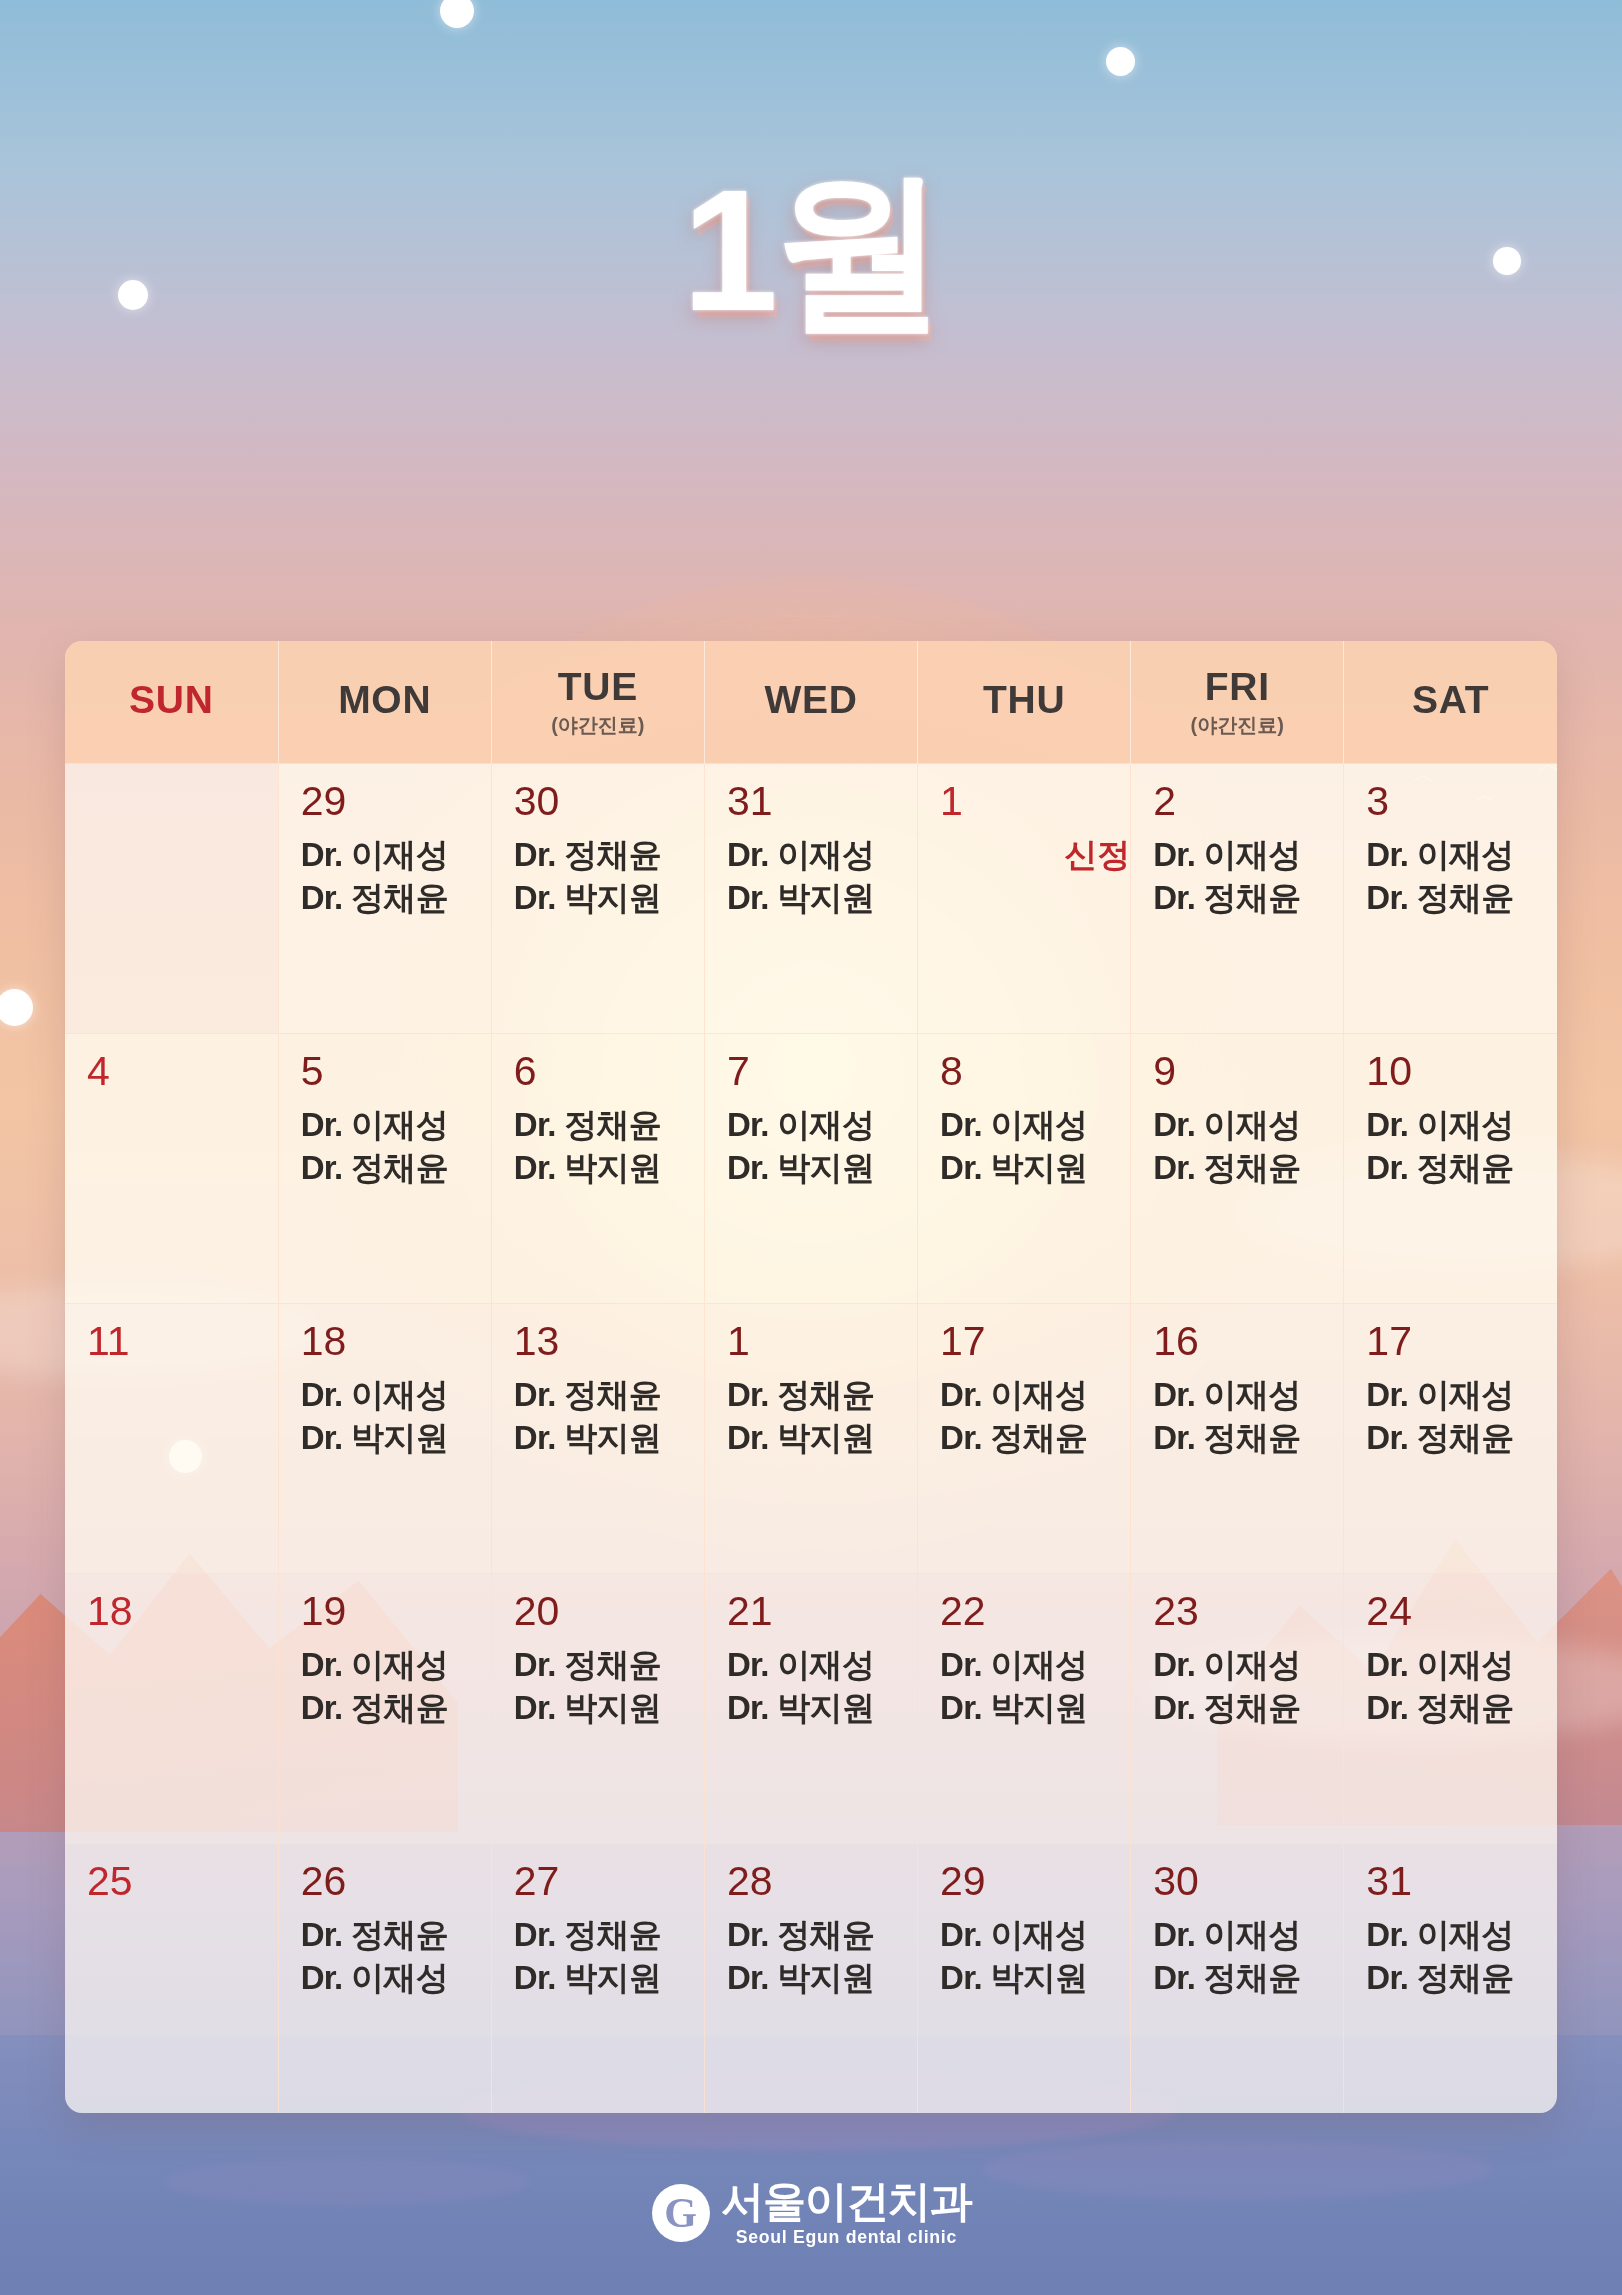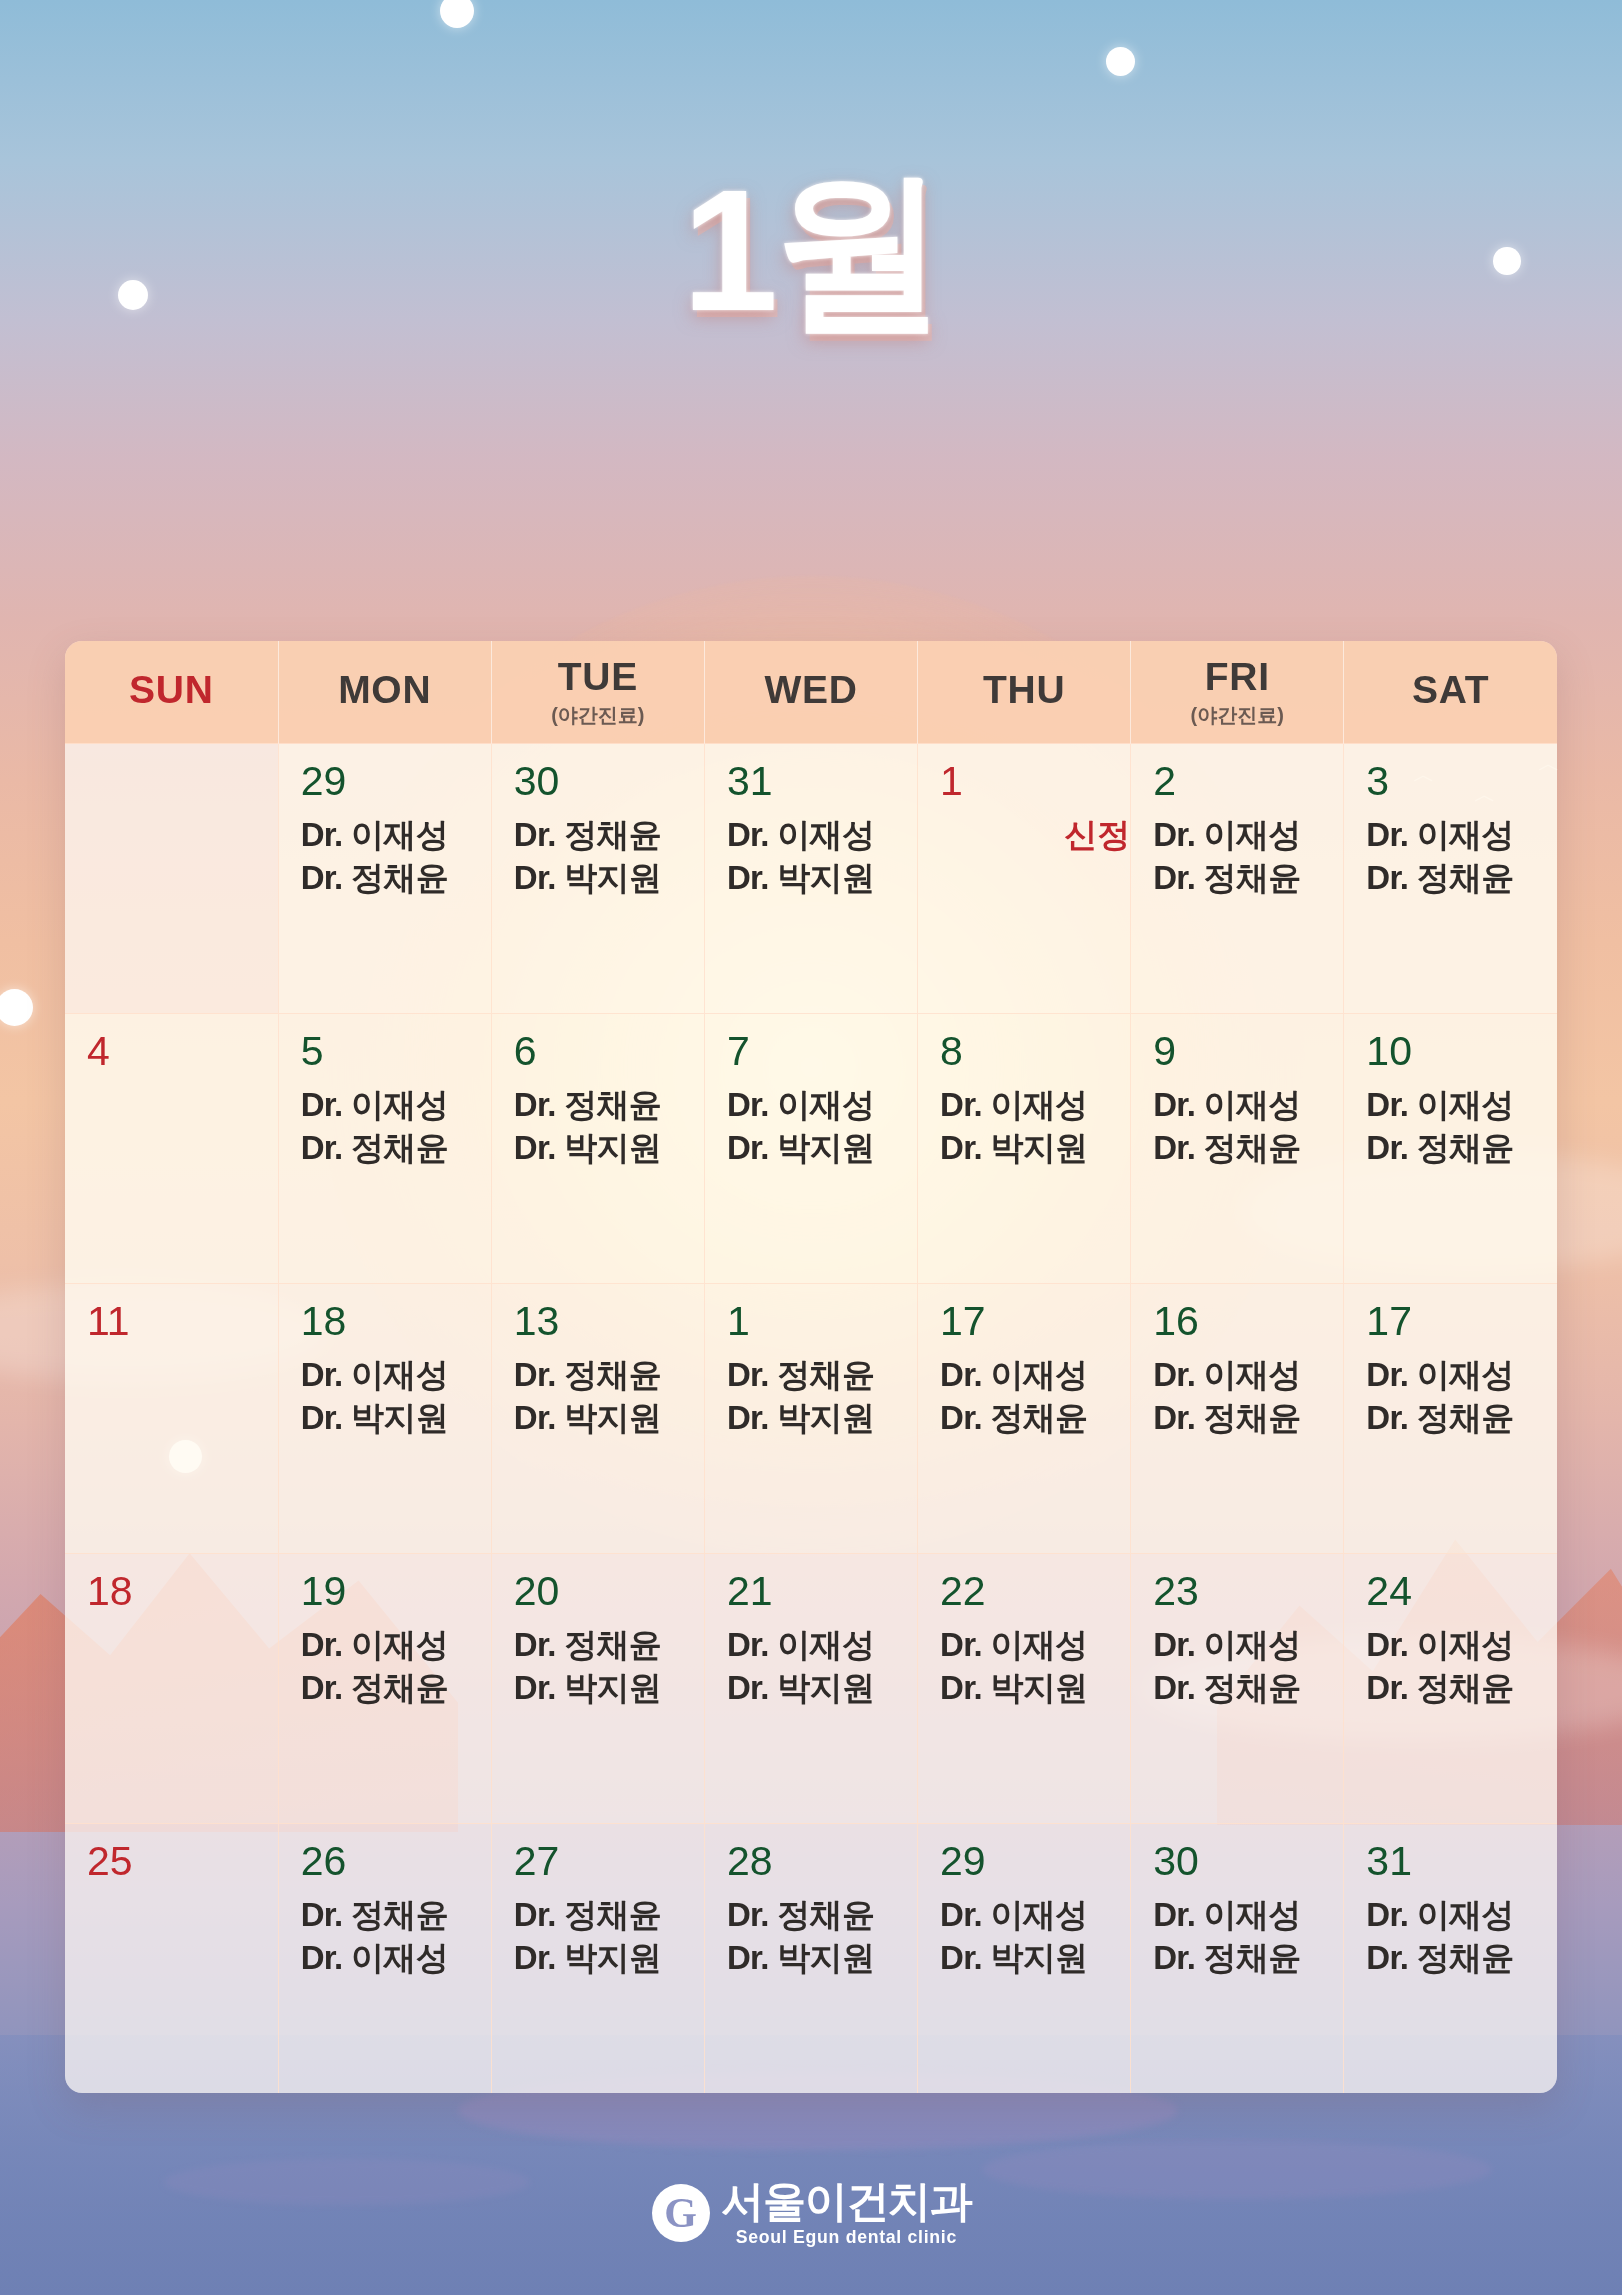--- a/index.html
+++ b/index.html
@@ -164,21 +164,21 @@
   table.cal {
     width: 100%;
     border-collapse: collapse;
     table-layout: fixed;
   }
   table.cal th {
     background: rgba(250,205,175,0.92);
     height: 98px;
     vertical-align: middle;
     border-right: 1.3px solid rgba(255,255,255,0.55);
-    padding: 2px;
+    padding: 12px;
   }
   table.cal th:last-child { border-right: none; }
   .dow-name {
     font-size: 39px;
     font-weight: bold;
     color: #3f3a38;
     letter-spacing: 0.7px;
   }
   .dow-sun .dow-name { color: #c0272d; }
   .dow-note {
@@ -200,21 +200,21 @@
   tr.week-2 td { background: rgba(255,250,236,0.64); }
   tr.week-3 td { background: rgba(255,249,238,0.58); }
   tr.week-4 td { background: rgba(255,247,240,0.50); }
   tr.week-5 td { background: rgba(253,245,243,0.42); }
   td.empty { background: rgba(252,246,240,0.45) !important; }
   td.sun-col { background: rgba(253,243,236,0.45); }
 
   .daynum {
     font-size: 41px;
     font-weight: 400;
-    color: #14532d;
+    color: #7f1d1d;
     line-height: 1;
     margin-bottom: 11.8px;
   }
   .daynum.holiday { color: #c0272d; }
   .docline {
     font-size: 33px;
     font-weight: bold;
     color: #2f2b29;
     line-height: 1.30;
     letter-spacing: -0.7px;

